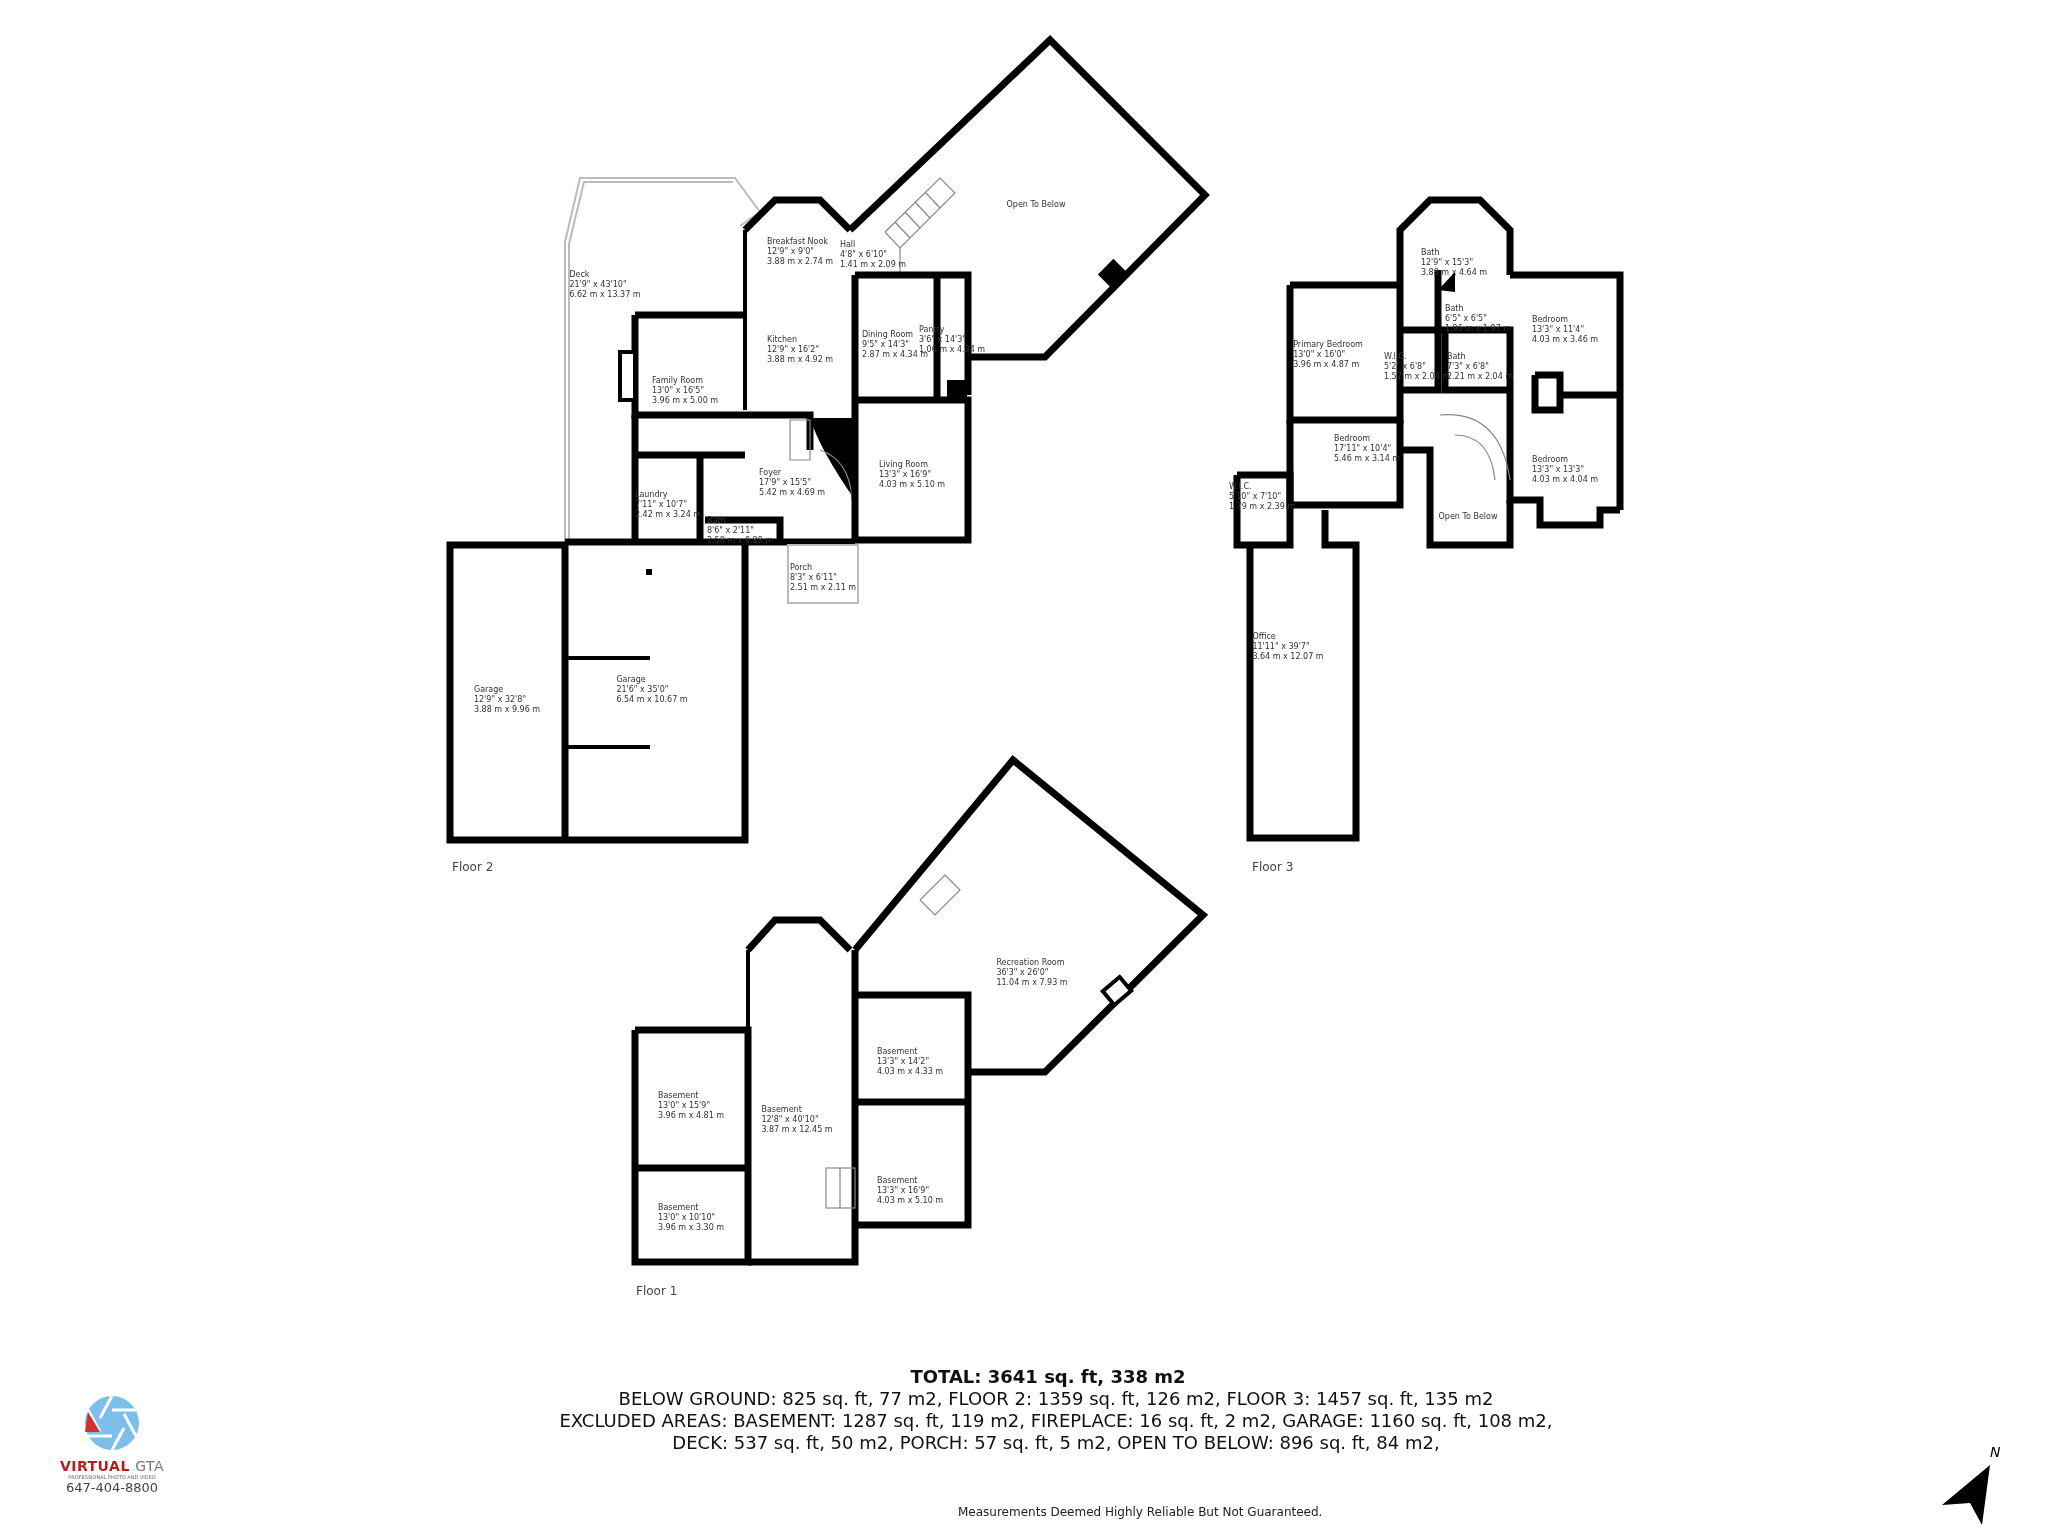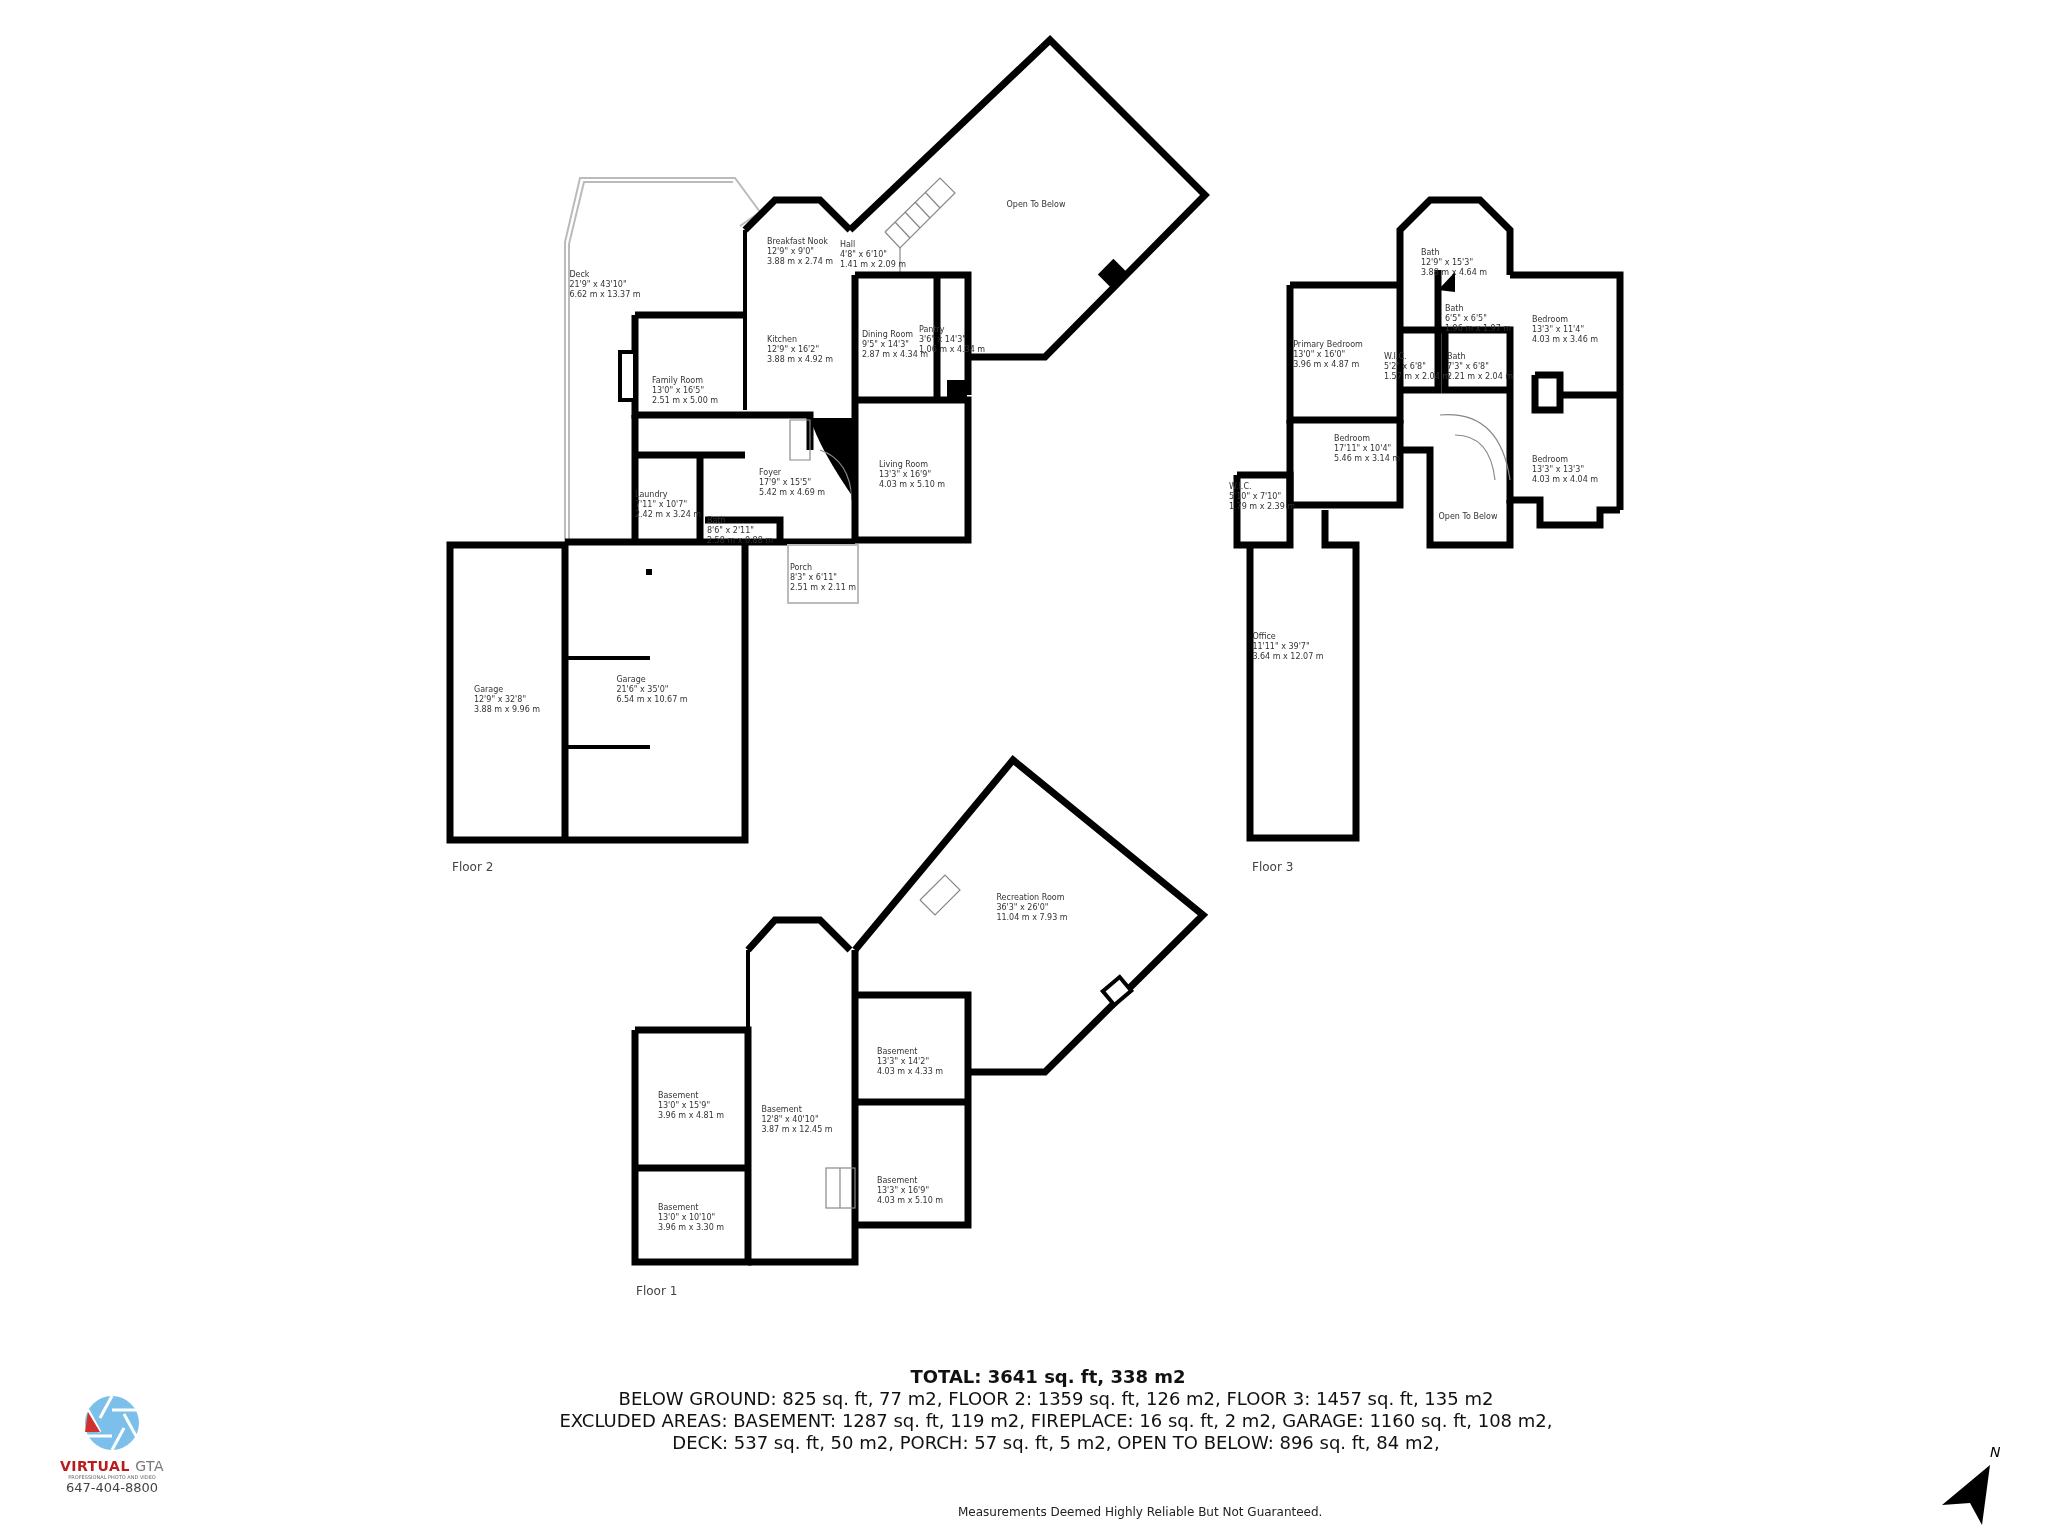--- a/index.html
+++ b/index.html
@@ -152,21 +152,21 @@
     <div>2.87 m x 4.34 m</div>
   </div>
 <div class="room" style="left:952px;top:325px">
     <div>Pantry</div>
     <div>3'6" x 14'3"</div>
     <div>1.06 m x 4.34 m</div>
   </div>
 <div class="room" style="left:685px;top:376px">
     <div>Family Room</div>
     <div>13'0" x 16'5"</div>
-    <div>2.51 m x 5.00 m</div>
+    <div>3.96 m x 5.00 m</div>
   </div>
 <div class="room" style="left:792px;top:468px">
     <div>Foyer</div>
     <div>17'9" x 15'5"</div>
     <div>5.42 m x 4.69 m</div>
   </div>
 <div class="room" style="left:912px;top:460px">
     <div>Living Room</div>
     <div>13'3" x 16'9"</div>
     <div>4.03 m x 5.10 m</div>
@@ -246,21 +246,21 @@
 <div class="room" style="left:1468px;top:512px">
     <div>Open To Below</div>
   </div>
 <div class="room" style="left:1288px;top:632px">
     <div>Office</div>
     <div>11'11" x 39'7"</div>
     <div>3.64 m x 12.07 m</div>
   </div>
 <div class="floor-label" style="left:1252px;top:860px">Floor 3</div>
 
-<div class="room" style="left:1032px;top:893px">
+<div class="room" style="left:1032px;top:958px">
     <div>Recreation Room</div>
     <div>36'3" x 26'0"</div>
     <div>11.04 m x 7.93 m</div>
   </div>
 <div class="room" style="left:910px;top:1047px">
     <div>Basement</div>
     <div>13'3" x 14'2"</div>
     <div>4.03 m x 4.33 m</div>
   </div>
 <div class="room" style="left:691px;top:1091px">

